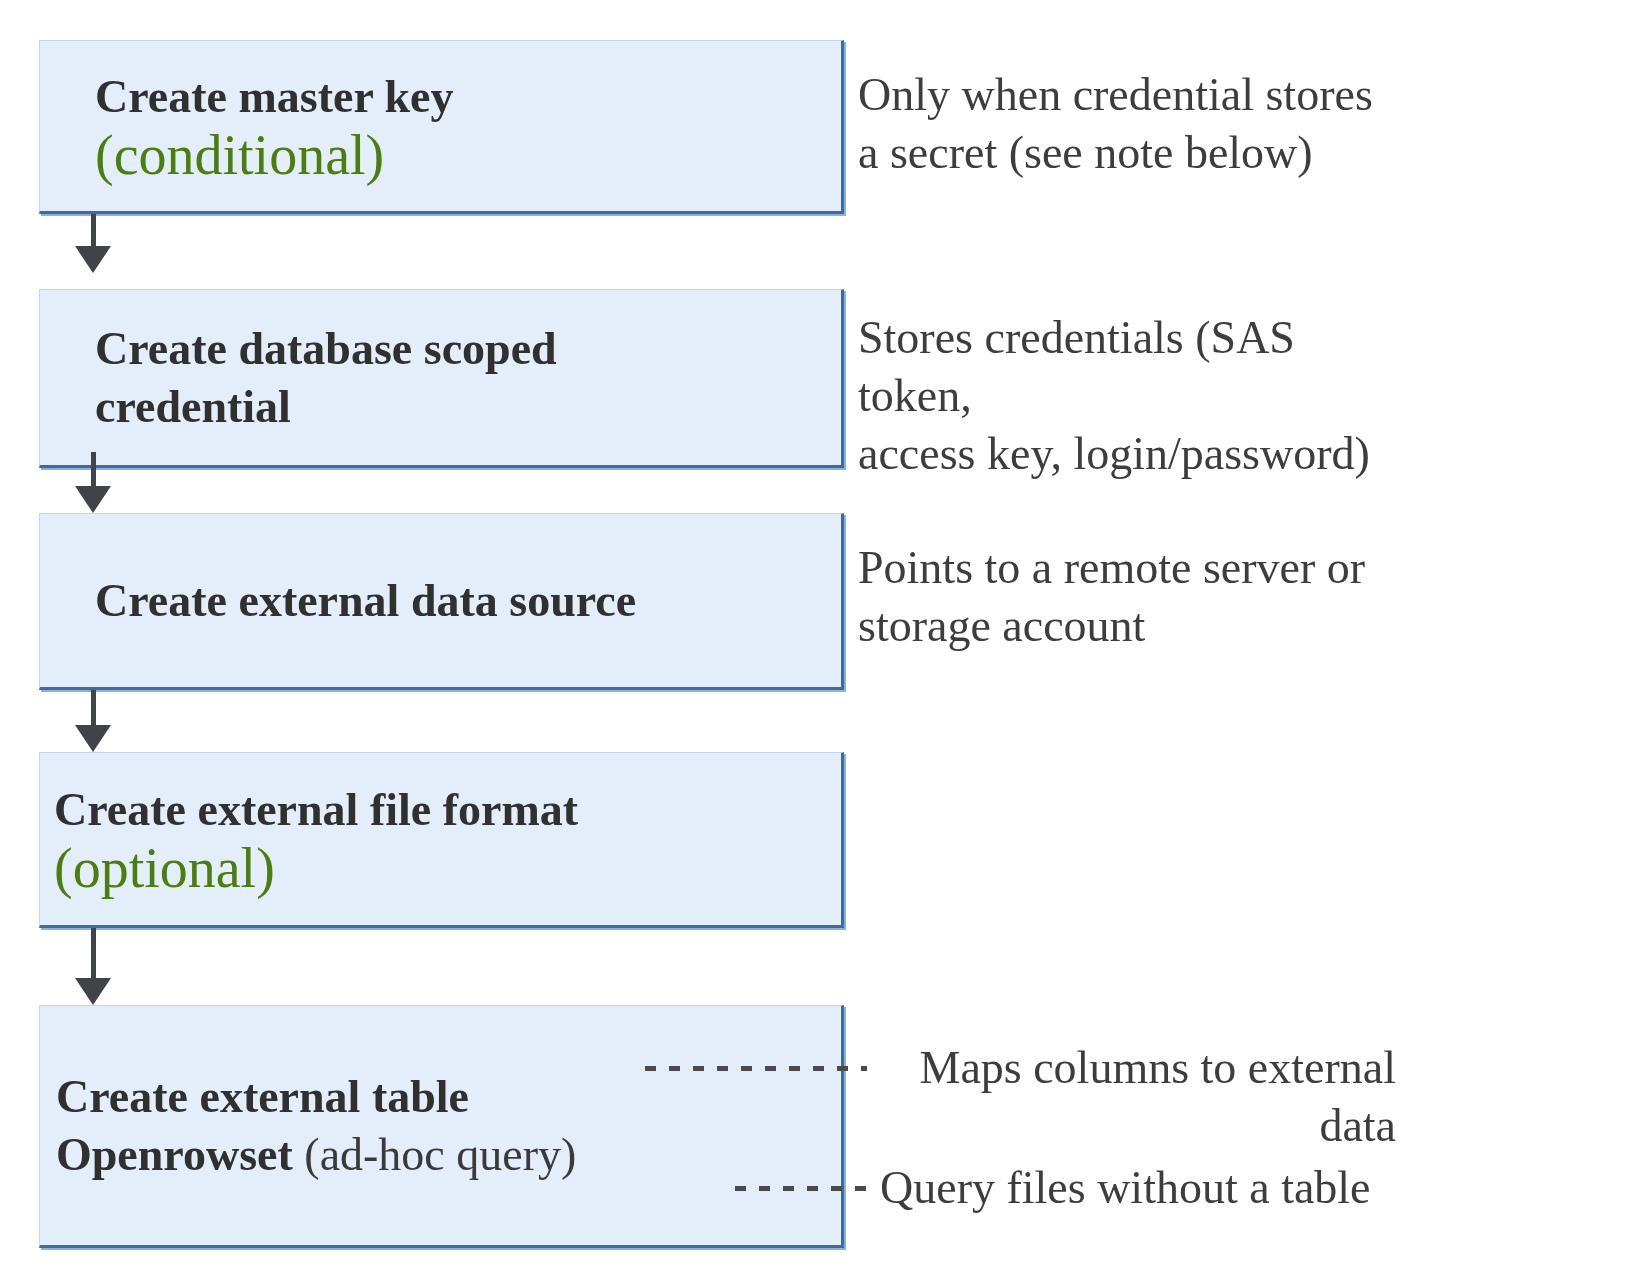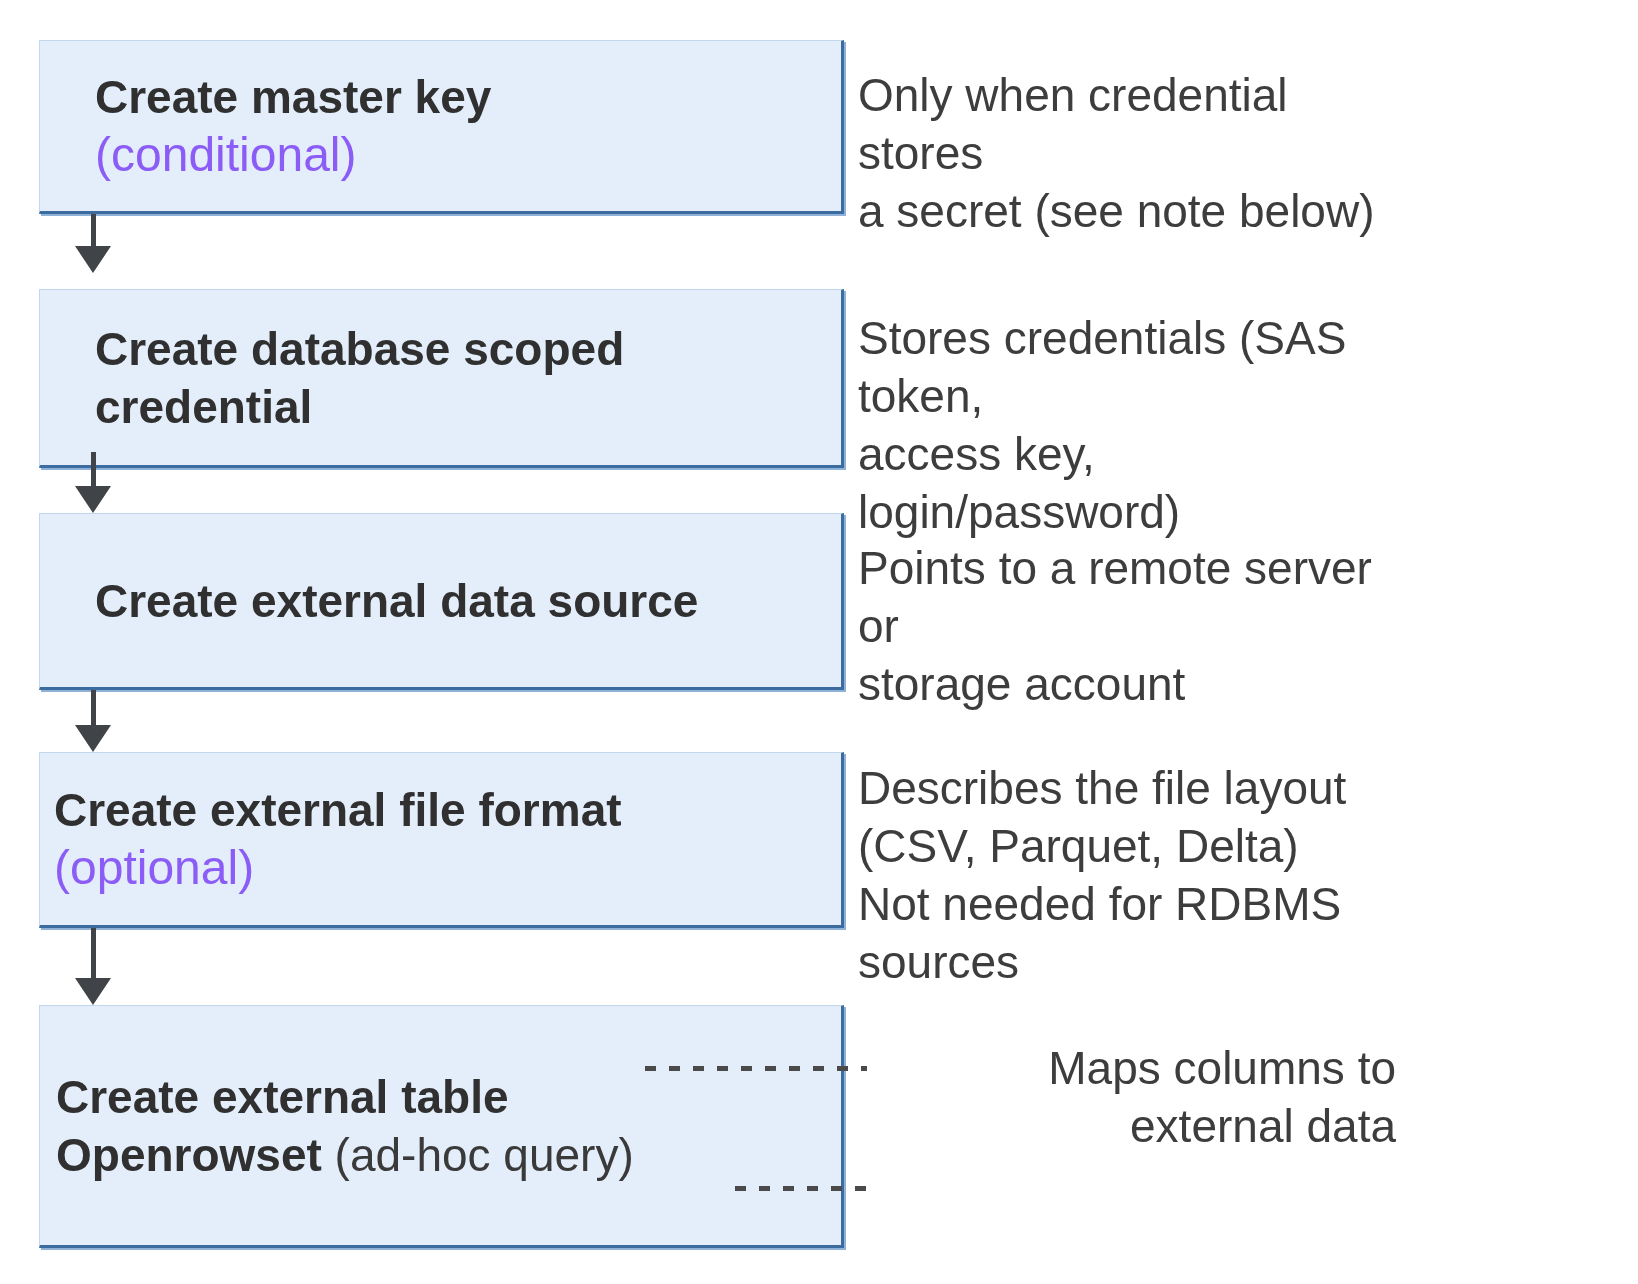--- a/index.html
+++ b/index.html
@@ -6,20 +6,21 @@
   body {
     font-family: "Liberation Sans", "DejaVu Sans", sans-serif;
     color: #333333;
   }
   .canvas {
     position: relative;
     width: 1396px;
     height: 1284px;
     background: #ffffff;
     overflow: hidden;
+    font-family: Liberation Serif, serif;
   }
 
   
   .flow-box {
     position: absolute;
     left: 39px;
     width: 805px;
     box-sizing: border-box;
     background: #e4eefb;
     border-top: 1px solid #c2d7ee;
@@ -35,23 +36,23 @@
   }
   .box-title {
     font-weight: bold;
     font-size: 46px;
     line-height: 58px;
     color: #303030;
     white-space: pre-line;
   }
   .box-subtitle {
     font-weight: normal;
-    font-size: 48px;
+    font-size: 56px;
     line-height: 58px;
-    color: #8b5cf6;
+    color: #4d7c0f;
   }
   .box-line {
     font-size: 46px;
     line-height: 58px;
     color: #3a3a3a;
     white-space: nowrap;
   }
   .box-line .bold { font-weight: bold; color: #303030; }
 
   
@@ -151,20 +152,18 @@
 
   <div class="note" style="top:66px;">Only when credential stores
 a secret (see note below)</div>
 
   <div class="note" style="top:309px;">Stores credentials (SAS token,
 access key, login/password)</div>
 
   <div class="note" style="top:539px;">Points to a remote server or
 storage account</div>
 
-  <div class="note" style="top:759px;">Describes the file layout
-(CSV, Parquet, Delta)
-Not needed for RDBMS sources</div>
 
   <div class="note" style="top:1039px;left:880px;text-align:right;">Maps columns to external data</div>
 
+  <div class="note" style="top:1159px;left:880px;">Query files without a table</div>
 
 </div>
 
 </body></html>

